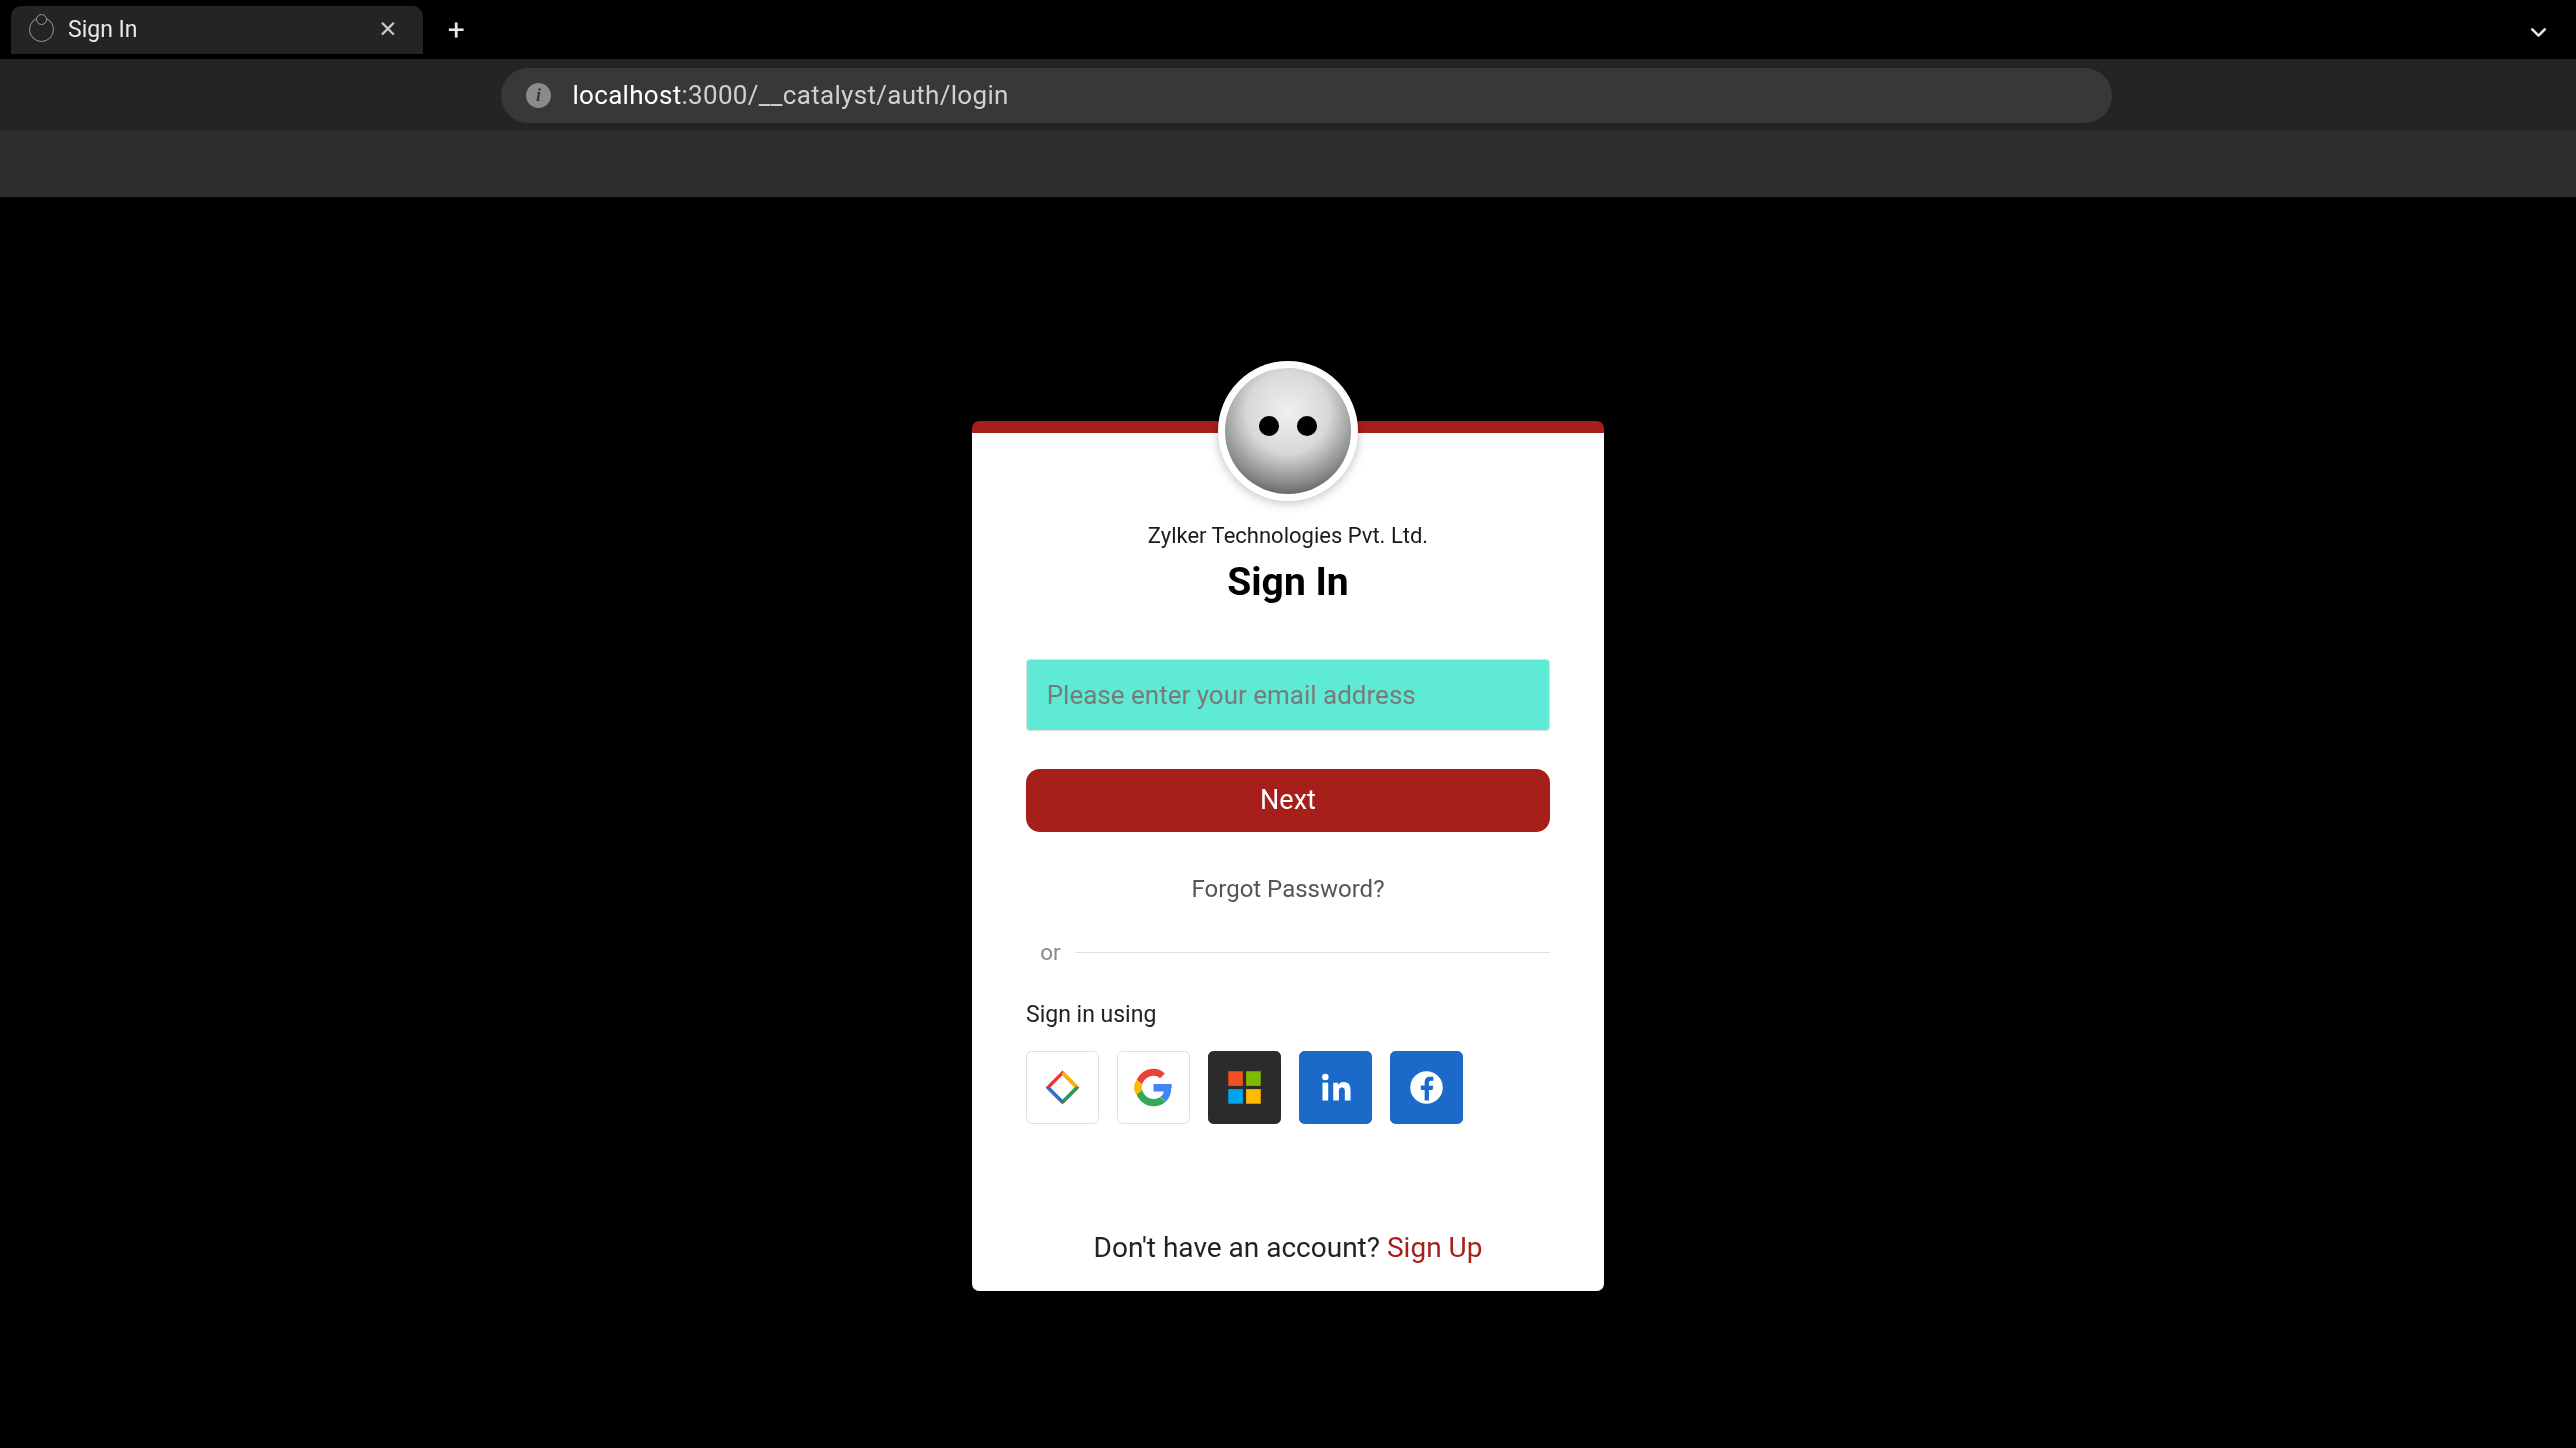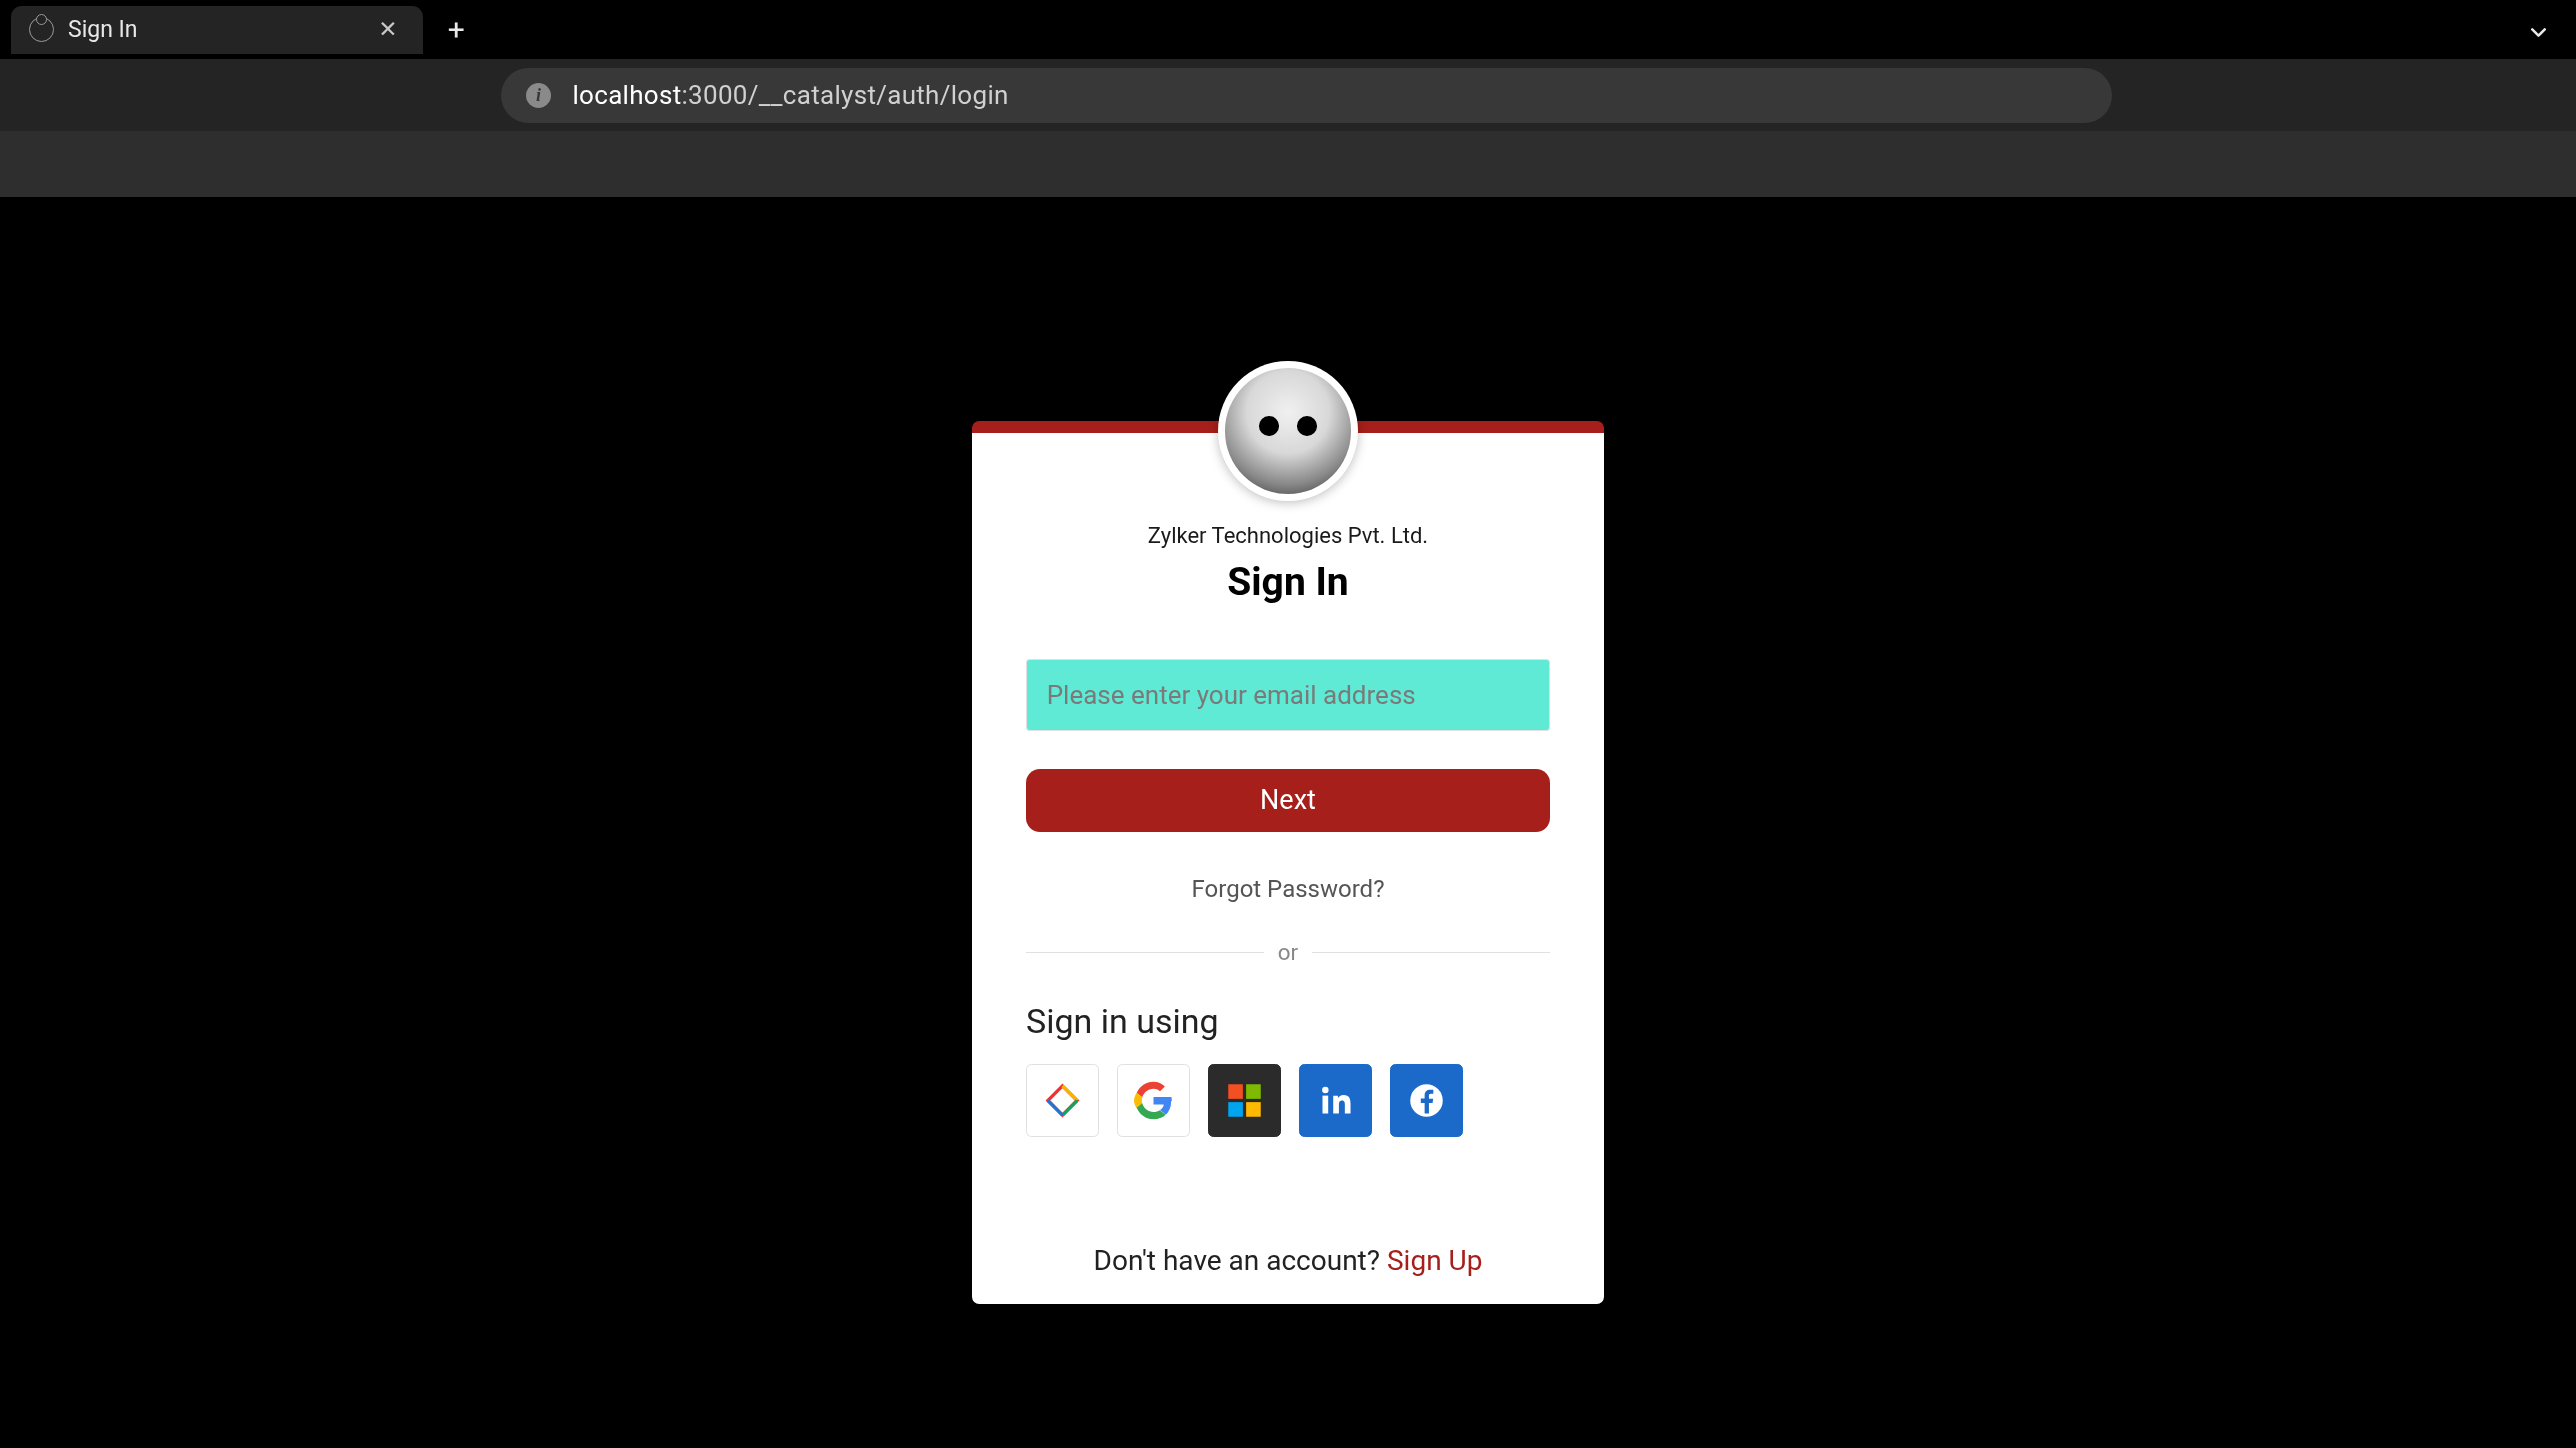--- a/index.html
+++ b/index.html
@@ -26,24 +26,24 @@
     .avatar { position:absolute; top:-72px; left:50%; transform:translateX(-50%); width:140px; height:140px; border-radius:50%; background:#fff; padding:7.2px; box-shadow:0 1.8px 10.7px rgba(0,0,0,.25); overflow:hidden; }
     .avatar-inner { width:100%; height:100%; border-radius:50%; background:radial-gradient(circle at 50% 35%,#f0f0f0 0%,#d8d8d8 40%,#888 70%,#222 100%); position:relative; overflow:hidden; }
     .avatar-inner::before,.avatar-inner::after { content:""; position:absolute; width:19.7px; height:19.7px; background:#000; border-radius:50%; top:48px; }
     .avatar-inner::before { left:34px; } .avatar-inner::after { right:34px; }
     .company-name { text-align:center; font-size:22px; color:#1a1a1a; margin-top:54px; margin-bottom:10.7px; }
     .page-title { text-align:center; font-size:39px; font-weight:700; color:#000; margin-bottom:54px; }
     .email-input { width:100%; height:72px; background:#5eead4; border:0.9px solid #e0e0e0; border-radius:3.6px; padding:0 19.7px; font-size:26px; color:#333; margin-bottom:38px; }
     .email-input::placeholder { color:#7a7a7a; }
     .next-btn { width:100%; height:63px; background:#a71f1a; color:#fff; border:none; border-radius:14px; font-size:27px; cursor:pointer; margin-bottom:43px; }
     .forgot { display:block; text-align:center; color:#555; font-size:24px; text-decoration:none; margin-bottom:36px; cursor:pointer; }
-    .sep { position:relative; text-align:center; margin-bottom:30px; }
+    .sep { position:relative; margin-bottom:30px; }
     .sep::before { content:""; position:absolute; left:0; right:0; top:50%; height:0.9px; background:#e0e0e0; }
     .sep span { position:relative; background:#fff; padding:0 14.3px; color:#888; font-size:22.4px; }
-    .signin-using { font-size:34px; color:#222; margin-bottom:23px;margin-top:36px; }
+    .signin-using { font-size:23px; color:#222; margin-bottom:23px;margin-top:36px; }
     .providers { display:flex; gap:18px; margin-bottom:107px; }
     .provider { width:73px; height:73px; border-radius:5.4px; display:flex; align-items:center; justify-content:center; cursor:pointer; border:0.9px solid #e0e0e0; background:#fff; }
     .provider.ms { background:#2b2b2b; border-color:#2b2b2b; }
     .provider.li { background:#1b6ac9; border-color:#1b6ac9; }
     .provider.fb { background:#1b6ac9; border-color:#1b6ac9; }
     .provider svg { width:39px; height:39px; }
     .footer { text-align:center; font-size:28px; color:#222; }
     .footer a { color:#a71f1a; text-decoration:none; cursor:pointer; }
   </style>
 </head>

